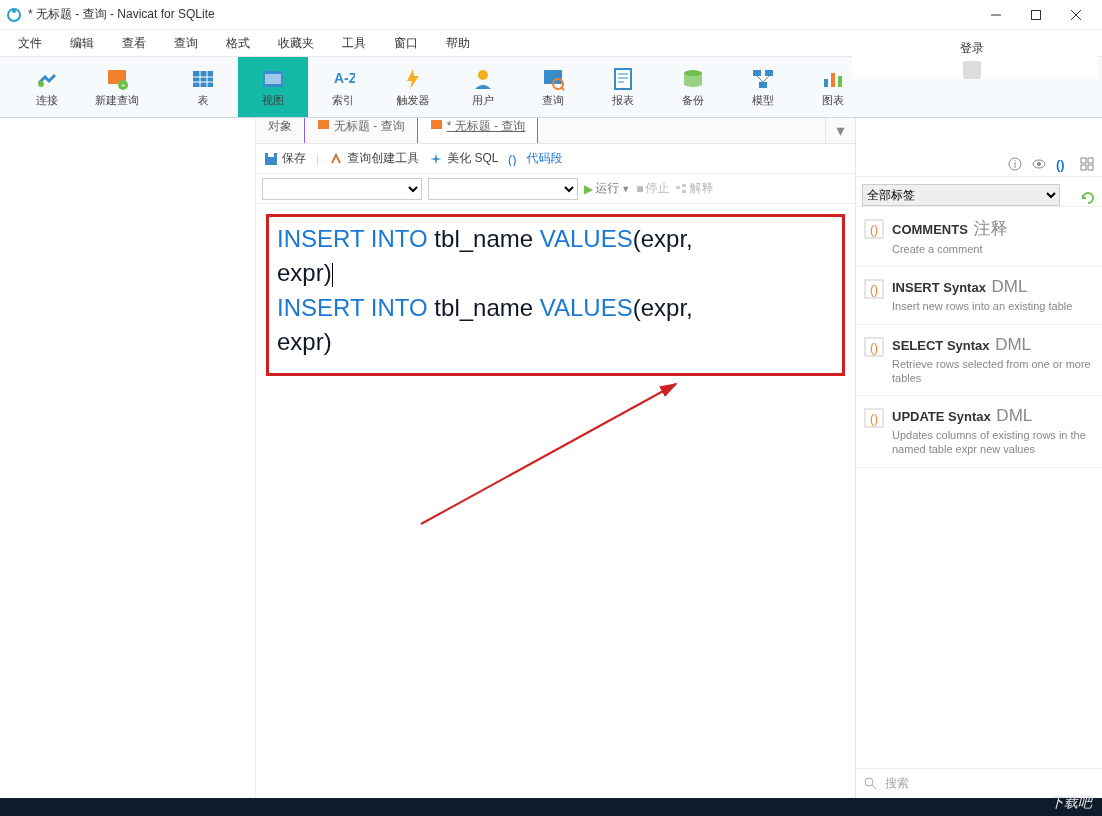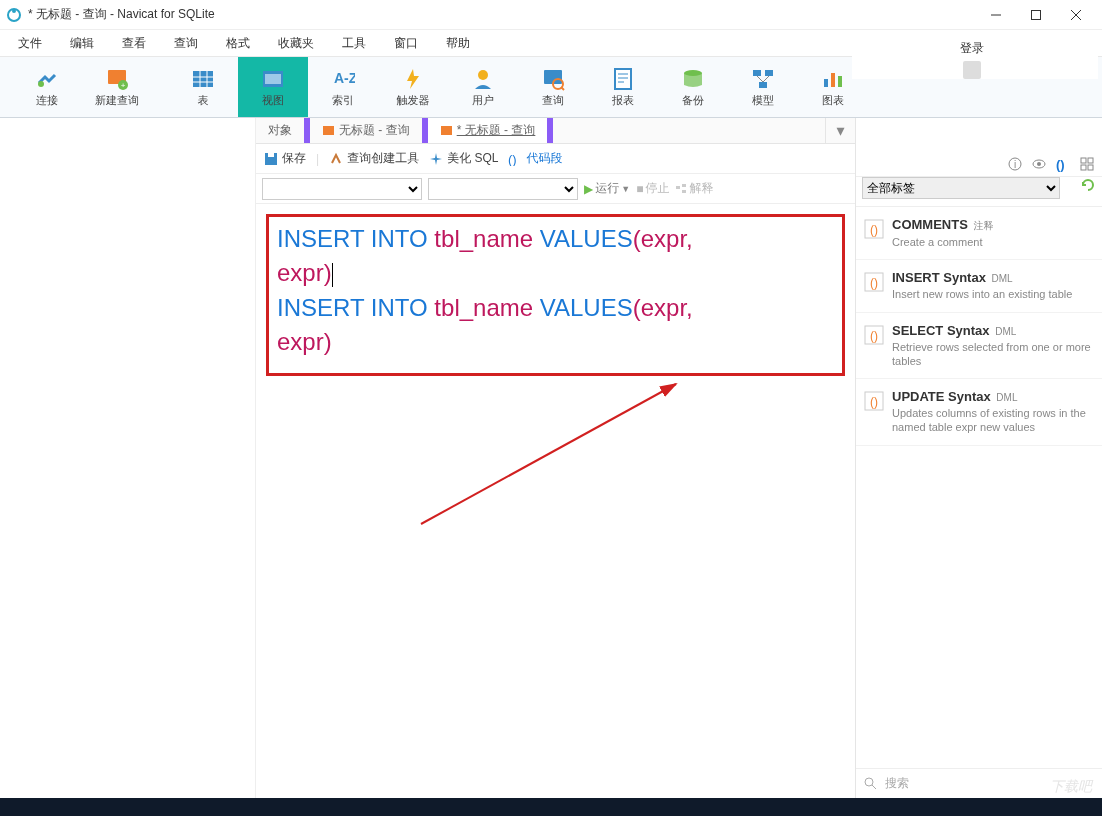--- a/index.html
+++ b/index.html
@@ -16,53 +16,53 @@
 .toolbar { height: 62px; background: #f7fafd; border-top: 1px solid #e8e8e8; border-bottom: 1px solid #d0d7de; display: flex; align-items: stretch; padding: 0 12px; }
 .toolbar .tbitem { width: 70px; display: flex; flex-direction: column; align-items: center; justify-content: center; font-size: 11px; color: #444; gap: 2px; }
 .toolbar .tbitem.sel { background: #14b8a6; }
 .toolbar .ticon { width: 24px; height: 24px; display: flex; align-items: center; justify-content: center; }
 .toolbar .sep { width: 16px; }
 .work { display: flex; height: calc(100% - 30px - 26px - 62px - 18px); }
 .leftpanel { width: 256px; background: #fff; border-right: 1px solid #eee; }
 .center { flex: 1; display: flex; flex-direction: column; border-right: 1px solid #e5e5e5; }
 .right { width: 246px; background: #fff; display: flex; flex-direction: column; margin-top: 33px; }
 .tabs { height: 26px; display: flex; align-items: stretch; border-bottom: 1px solid #e5e5e5; background: #fafafa; }
-.tabs .tab { display: flex; align-items: center; gap: 4px; padding: 0 12px; font-size: 12px; color: #666; border-right: 6px solid #8b5cf6; }
+.tabs .tab { display: flex; gap: 4px; padding: 0 12px; font-size: 12px; color: #666; border-right: 1px solid #8b5cf6; }
 .tabs .tab.active { background: #fff; text-decoration: underline; }
 .tabs .tab .tico { width: 13px; height: 13px; }
 .tabbtn { width: 30px; display: flex; align-items: center; justify-content: center; border-left: 1px solid #e5e5e5; margin-left: auto; color:#888;}
 .subbar { height: 30px; display: flex; align-items: center; padding: 0 8px; gap: 10px; border-bottom: 1px solid #eee; font-size: 12px; color: #444; }
 .subbar .sitem { display: flex; align-items: center; gap: 4px; }
 .sicon { width: 14px; height: 14px; }
 .dropbar { height: 30px; display: flex; align-items: center; padding: 0 6px; gap: 6px; border-bottom: 1px solid #eee; font-size: 12px; color: #777; }
 .dropbar select { height: 22px; border: 1px solid #ccc; font-size: 12px; background: #fff; }
 .dropbar .ritem { display: flex; align-items: center; gap: 2px; }
 .editor { flex: 1; position: relative; padding: 10px; background: #fff; }
 .codebox { border: 3px solid #d12020; padding: 6px 8px 12px; }
 .codeline { font-family: "Courier New", monospace; font-size: 24px; line-height: 1.35; white-space: pre; }
 .kw { color: #1a78d6; }
-.idn { color: #be185d; }
+.idn { color: #0f172a; }
 .blu { color: #1a78d6; }
 .cursor { border-left: 1px solid #000; display:inline-block; height: 24px; vertical-align: middle; }
 .arrow { position:absolute; left: 160px; top: 170px; pointer-events:none;}
 .righthead { height: 26px; display: flex; align-items: center; justify-content: flex-end; padding: 0 8px; gap: 10px; border-bottom: 1px solid #eee; }
 .righthead .hico { width: 14px; height: 14px; color: #888; }
-.tagrow { height: 30px; display: flex; align-items: flex-start; padding: 0 6px; gap: 20px; border-bottom: 1px solid #eee; }
+.tagrow { height: 30px; display: flex; align-items: flex-end; padding: 0 6px; gap: 20px; border-bottom: 1px solid #eee; }
 .tagrow select { flex: 1; height: 22px; border: 1px solid #ccc; font-size: 12px; }
 .snippets { flex: 1; overflow: auto; }
 .snip { display: flex; gap: 8px; padding: 10px 10px 10px 8px; border-bottom: 1px solid #f2f2f2; }
 .snip .sicon2 { width: 20px; height: 20px; flex-shrink: 0; margin-top: 2px; }
 .snip .body { flex: 1; }
 .snip .t { font-size: 13px; }
 .snip .t b { font-weight: bold; color: #333; }
-.snip .t .tag { color: #888; font-size: 10px; margin-left: 2px; }
+.snip .t .tag { color: #888; font-size: 17px; margin-left: 2px; }
 .snip .d { font-size: 11px; color: #888; margin-top: 2px; line-height: 1.3; }
 .search { height: 30px; border-top: 1px solid #eee; display: flex; align-items: center; padding: 0 8px; gap: 8px; font-size: 12px; color: #aaa; }
 .statusbar { height: 18px; background: #0f1a2a; }
-.watermark { position: absolute; right: 10px; bottom: 20px; font-size: 14px; color: #e5e5e5; font-style: italic; pointer-events:none; }
+.watermark { position: absolute; right: 10px; bottom: 4px; font-size: 14px; color: #e5e5e5; font-style: italic; pointer-events:none; }
 svg { display: block; }
 </style>
 </head>
 <body>
 
 <div class="titlebar">
   <span class="logo">
     <svg viewBox="0 0 16 16">
         <circle cx="8" cy="8" r="6" fill="none" stroke="#2aa3c7" stroke-width="2"></circle>
         <circle cx="8" cy="4" r="2" fill="#2aa3c7"></circle>

